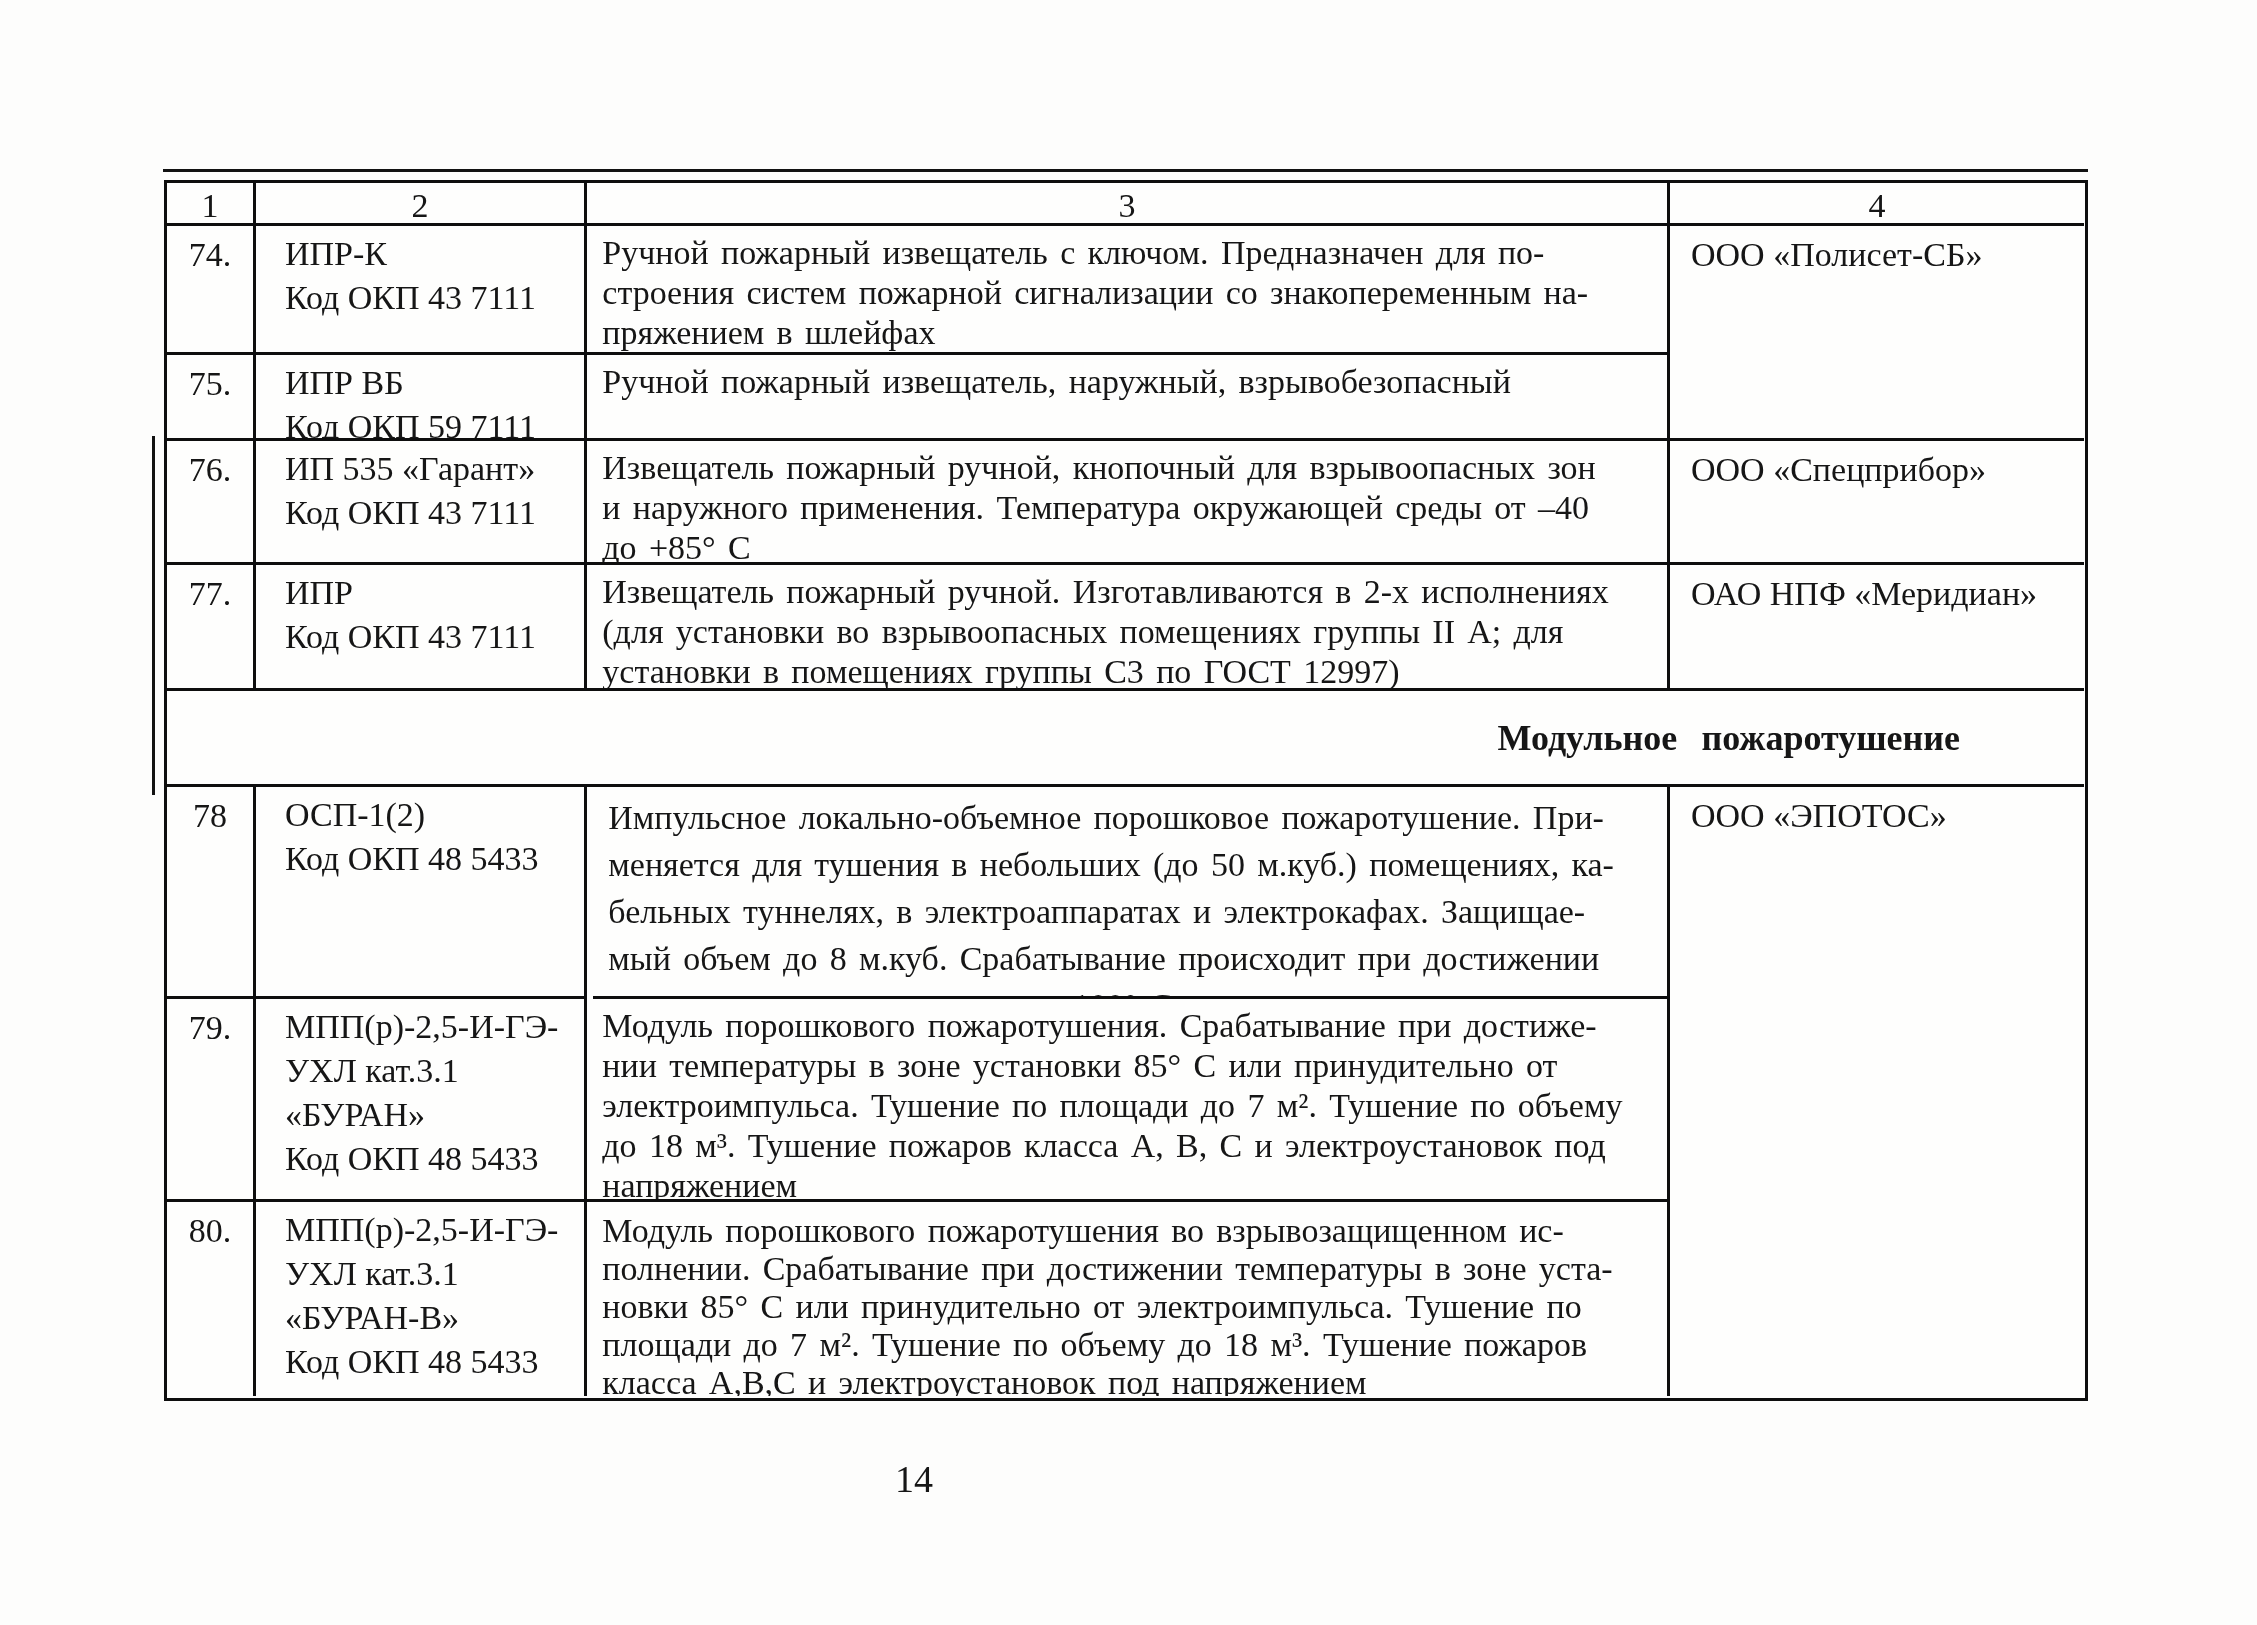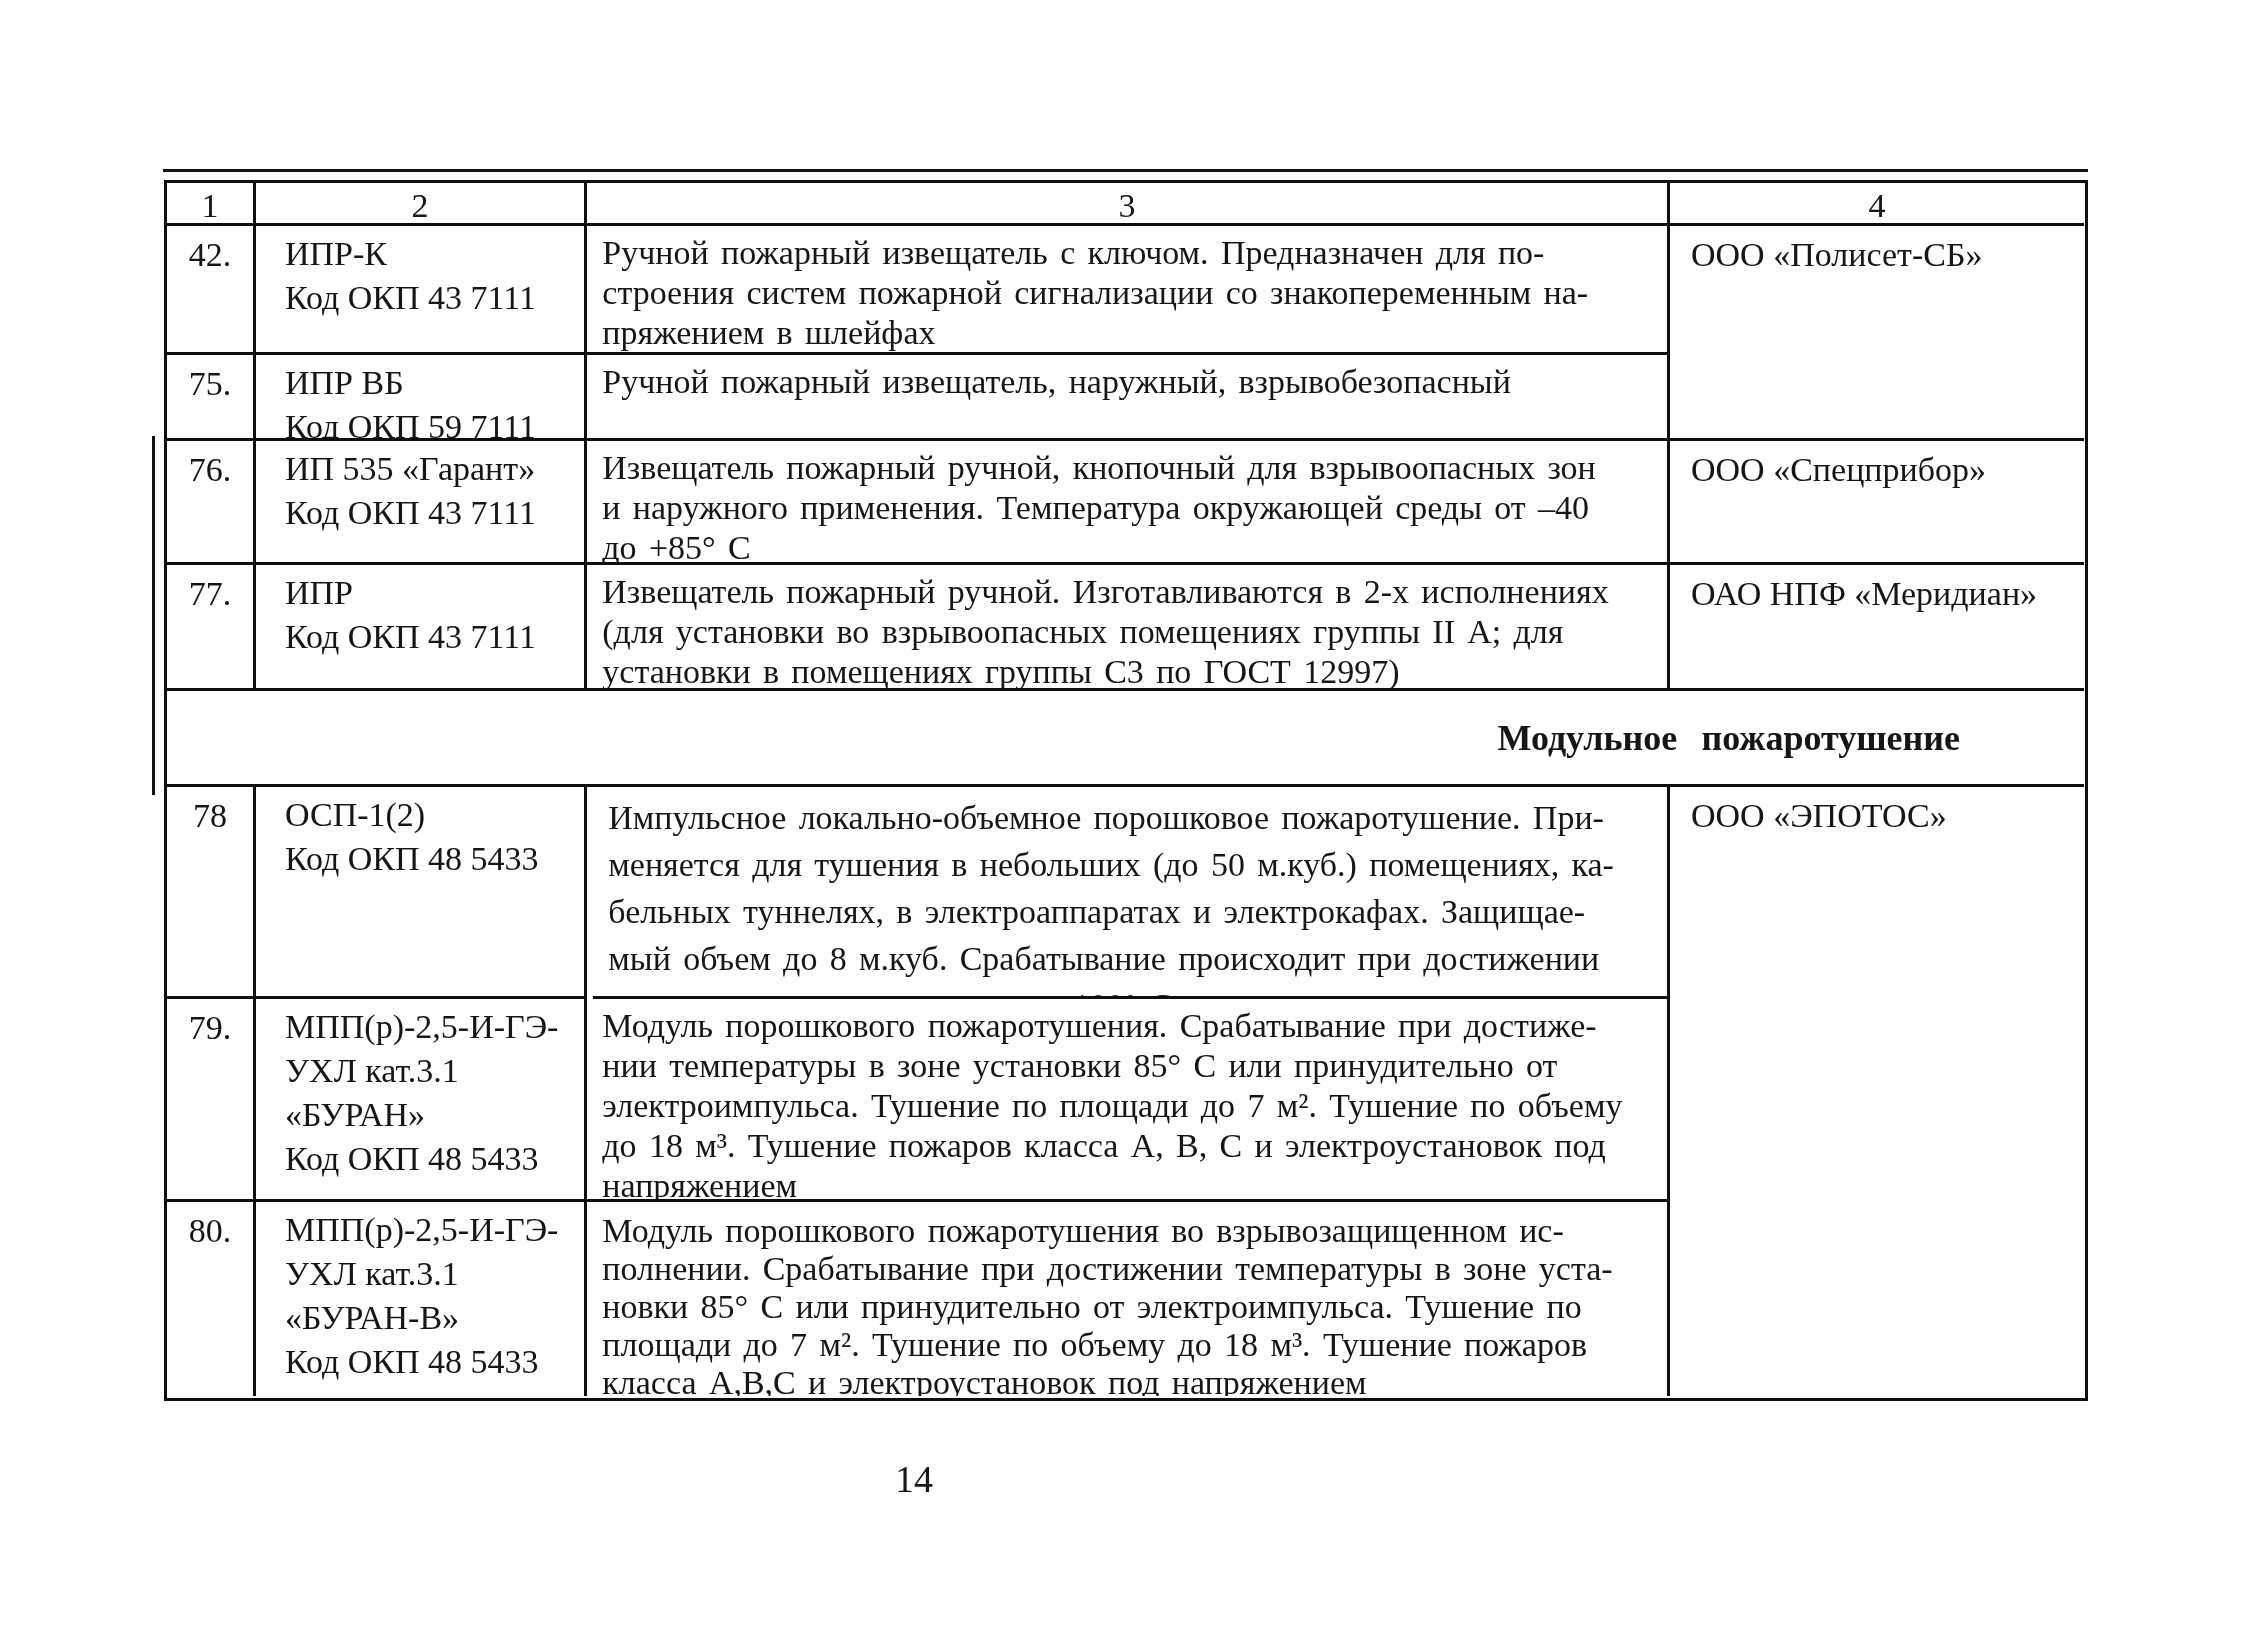--- a/index.html
+++ b/index.html
@@ -106,21 +106,21 @@
   <div class="artifact top-double"></div>
   <div class="artifact left-double"></div>
 
   <div class="grid">
 
     <div class="cell hcell" style="grid-row:1;grid-column:1">1</div>
     <div class="cell hcell" style="grid-row:1;grid-column:2">2</div>
     <div class="cell hcell" style="grid-row:1;grid-column:3">3</div>
     <div class="cell hcell no-br" style="grid-row:1;grid-column:4">4</div>
 
-    <div class="cell num" style="grid-row:2;grid-column:1">42.</div>
+    <div class="cell num" style="grid-row:2;grid-column:1">74.</div>
     <div class="cell model" style="grid-row:2;grid-column:2">ИПР-К
 Код ОКП 43 7111</div>
     <div class="cell desc" style="grid-row:2;grid-column:3">Ручной пожарный извещатель с ключом. Предназначен для по-
 строения систем пожарной сигнализации со знакопеременным на-
 пряжением в шлейфах</div>
     <div class="cell mfr no-br" style="grid-row:2 / span 2;grid-column:4">ООО «Полисет-СБ»</div>
 
     <div class="cell num" style="grid-row:3;grid-column:1">75.</div>
     <div class="cell model" style="grid-row:3;grid-column:2">ИПР ВБ
 Код ОКП 59 7111</div>

